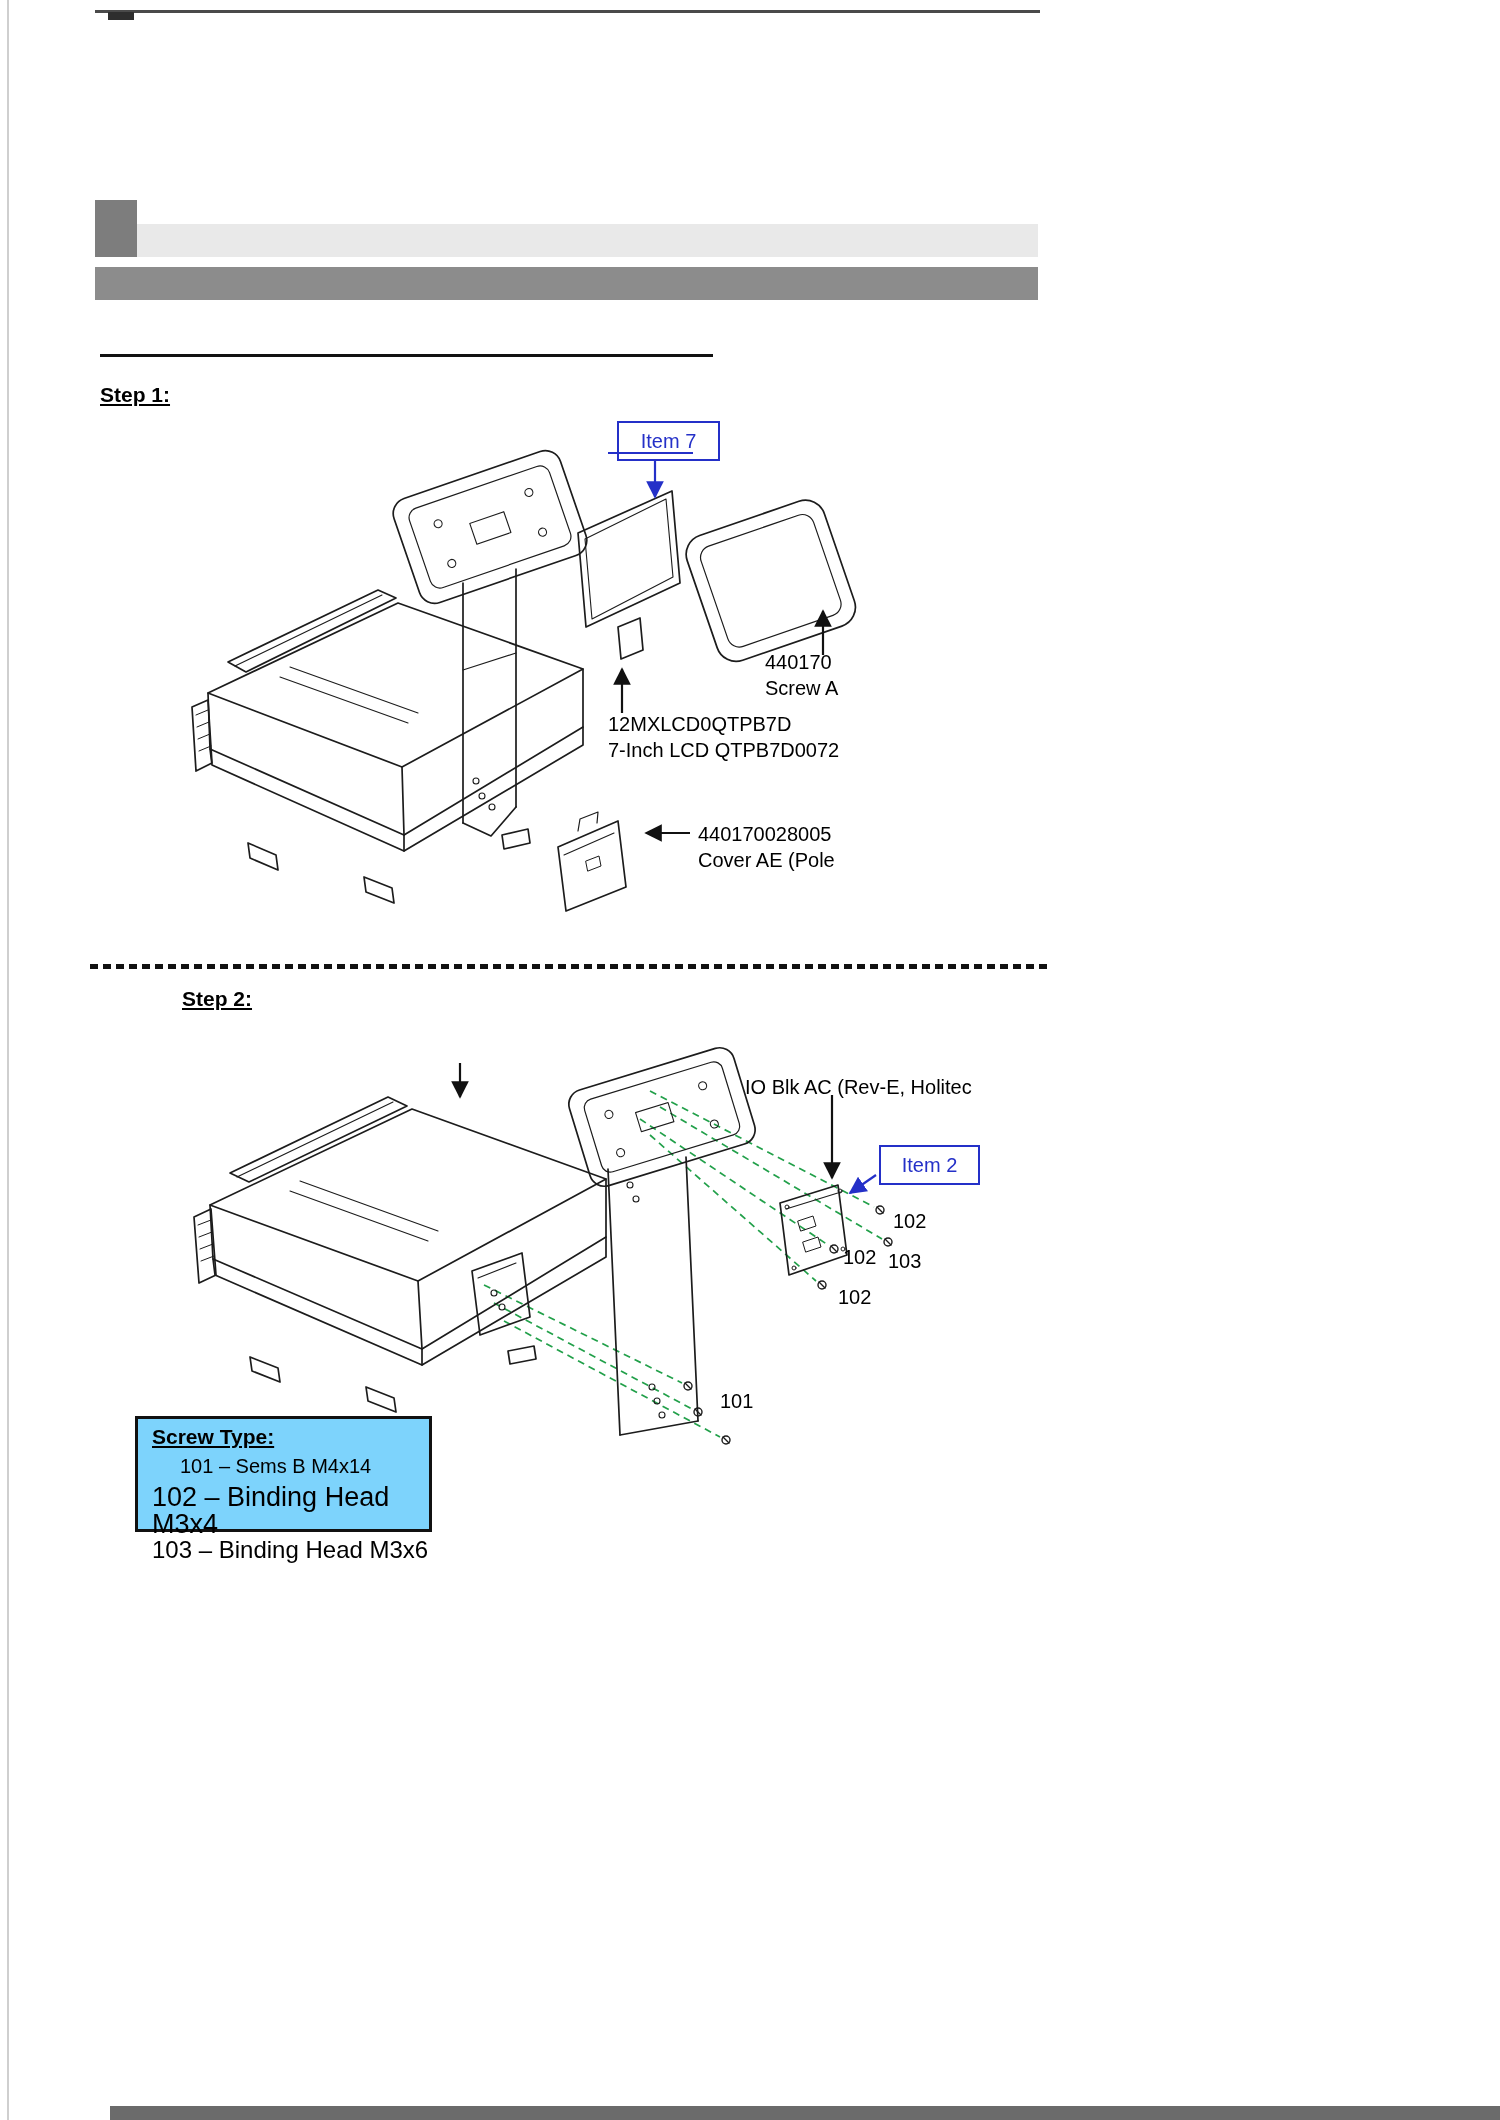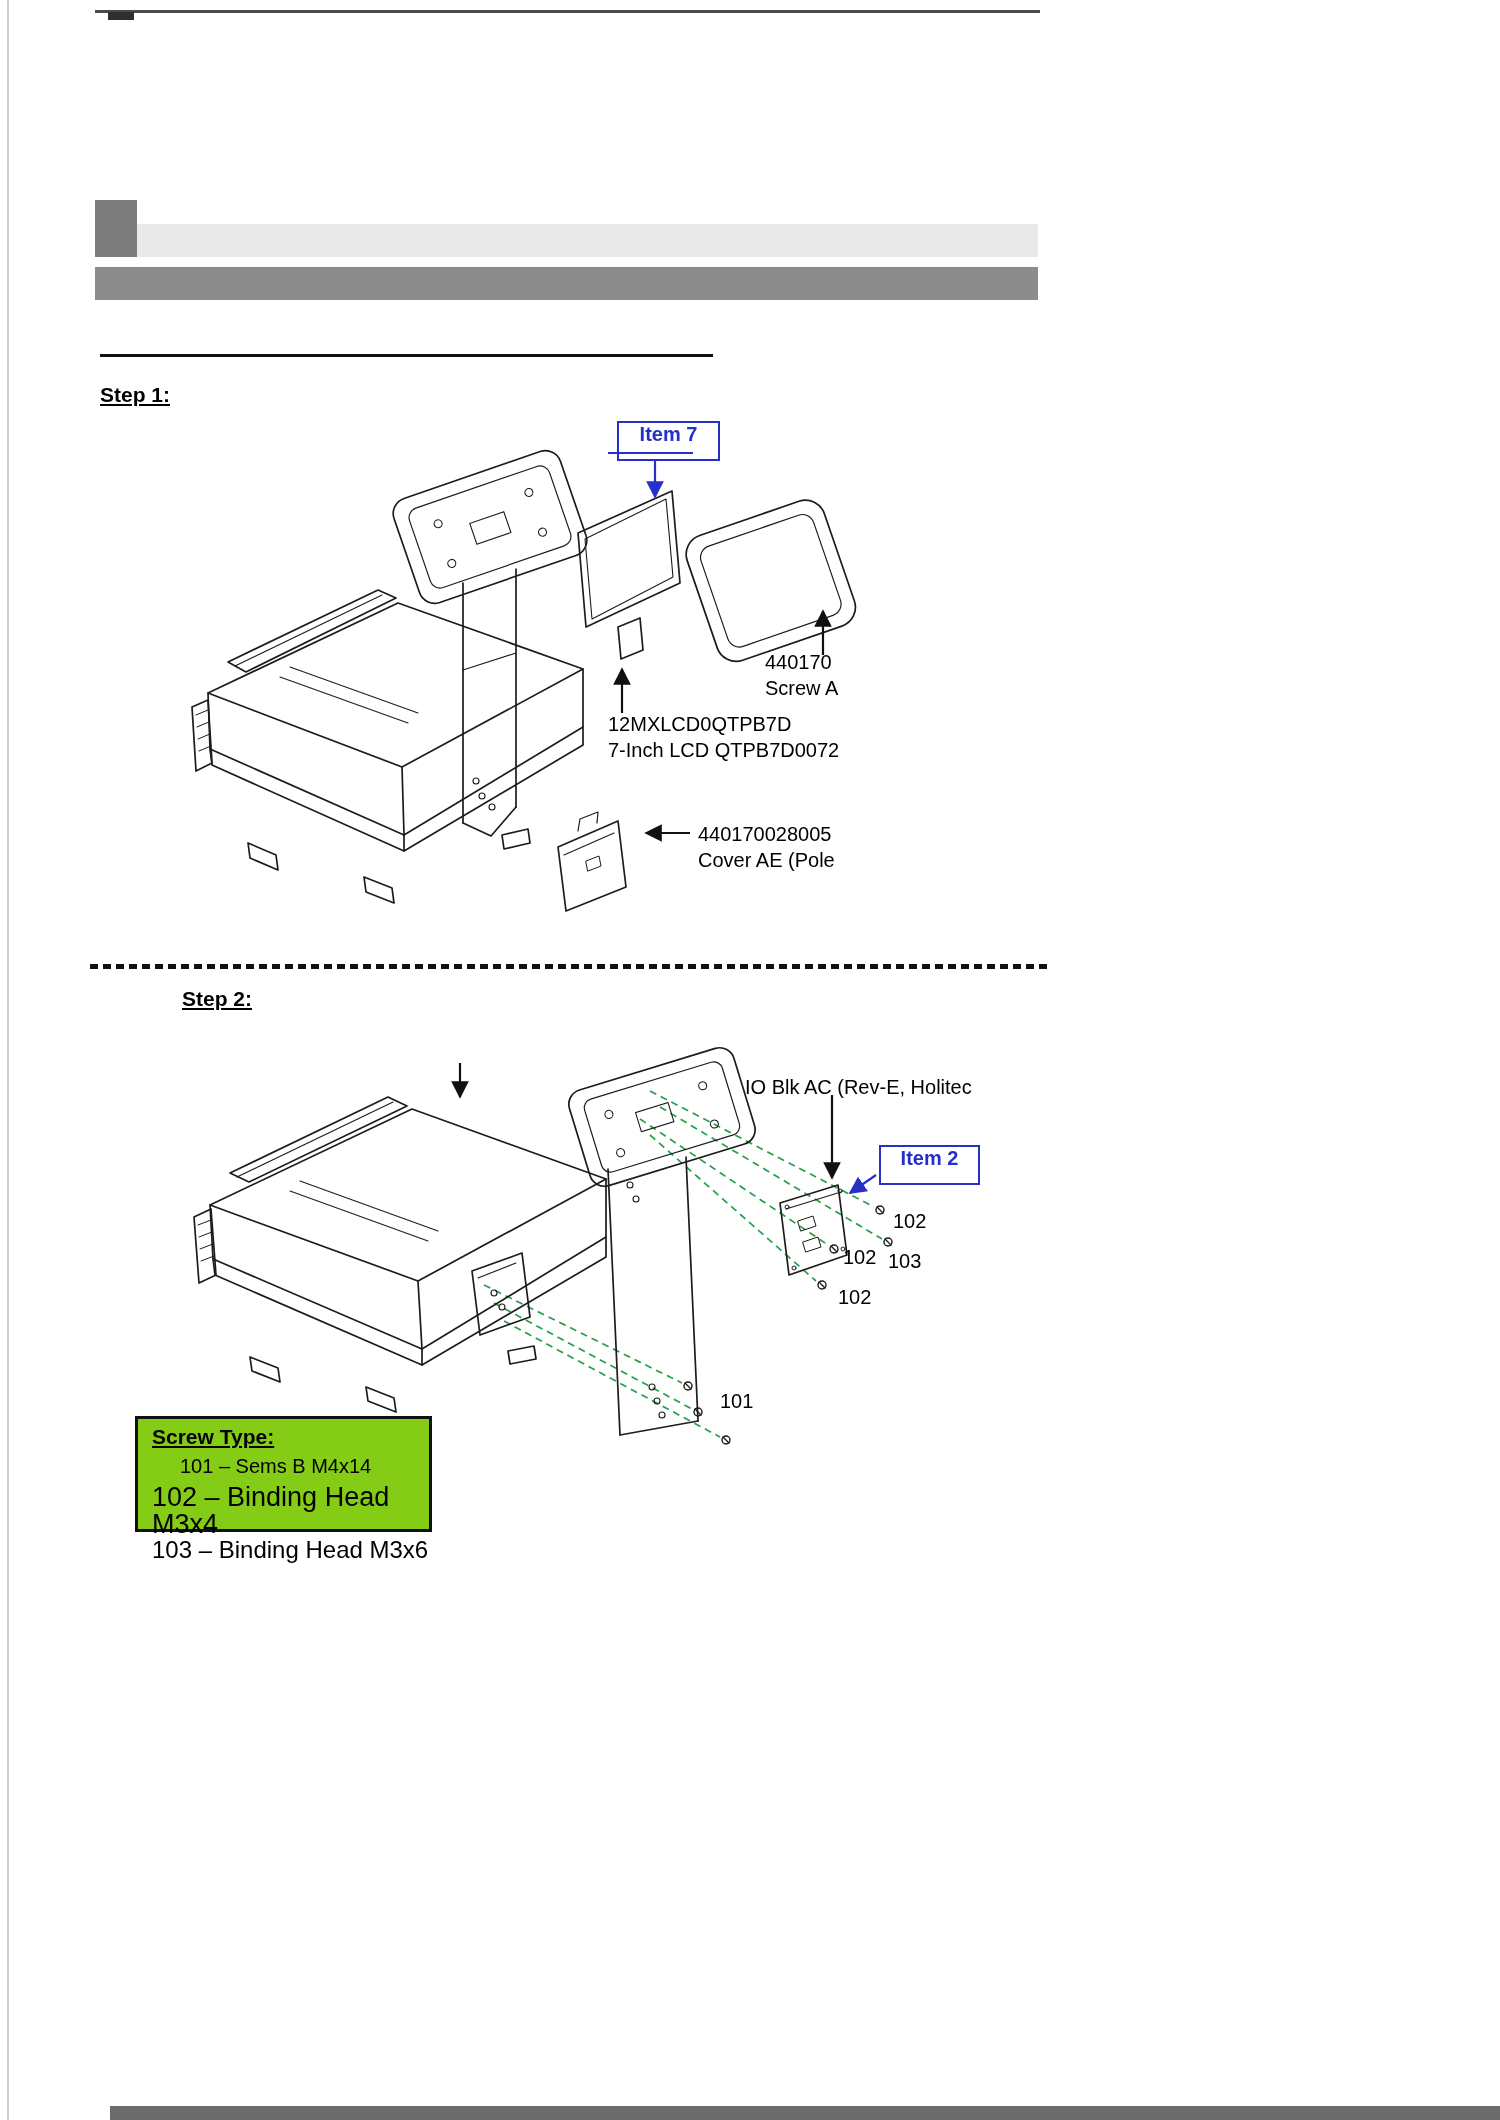--- a/index.html
+++ b/index.html
@@ -16,26 +16,26 @@
   .light-bar{left:137px;top:224px;width:901px;height:33px;background:#e9e9e9;}
   .dark-bar{left:95px;top:267px;width:943px;height:33px;background:#8c8c8c;}
   .bottom-bar{left:110px;top:2106px;width:1390px;height:14px;background:#6b6b6b;}
   .rule{left:100px;top:354px;width:613px;height:3px;background:#111;}
   .dash-sep{left:90px;top:964px;width:958px;height:5px;
     background:repeating-linear-gradient(90deg,#111 0 8px,transparent 8px 13px);}
   
   .step-heading{font-size:21px;font-weight:bold;text-decoration:underline;}
   .lbl{font-size:20px;line-height:1.28;white-space:nowrap;}
   .lbl span{display:block;}
-  .callout-box{border:2px solid #2430c8;display:flex;justify-content:center;font-weight:bold;}
+  .callout-box{border:2px solid #2430c8;display:flex;align-items:center;justify-content:center;}
   .callout-text{color:#2430c8;font-size:20px;}
   .screw-callout{font-size:20px;white-space:nowrap;}
   
   .screw-box{left:135px;top:1416px;width:297px;height:116px;border:3px solid #111;
-    background:#84cc16;box-sizing:border-box;padding:6px 0 0 14px;}
+    background:#7dd3fc;box-sizing:border-box;padding:6px 0 0 14px;}
   .screw-box-title{font-size:21px;font-weight:bold;text-decoration:underline;}
   .screw-line1{font-size:20px;margin-top:6px;margin-left:28px;}
   .screw-line2{font-size:27px;margin-top:6px;line-height:1.0;}
   .screw-line3{font-size:24px;line-height:1.0;}
   svg{display:block;}
 </style>
 </head>
 <body>
 
 <div class="page">

